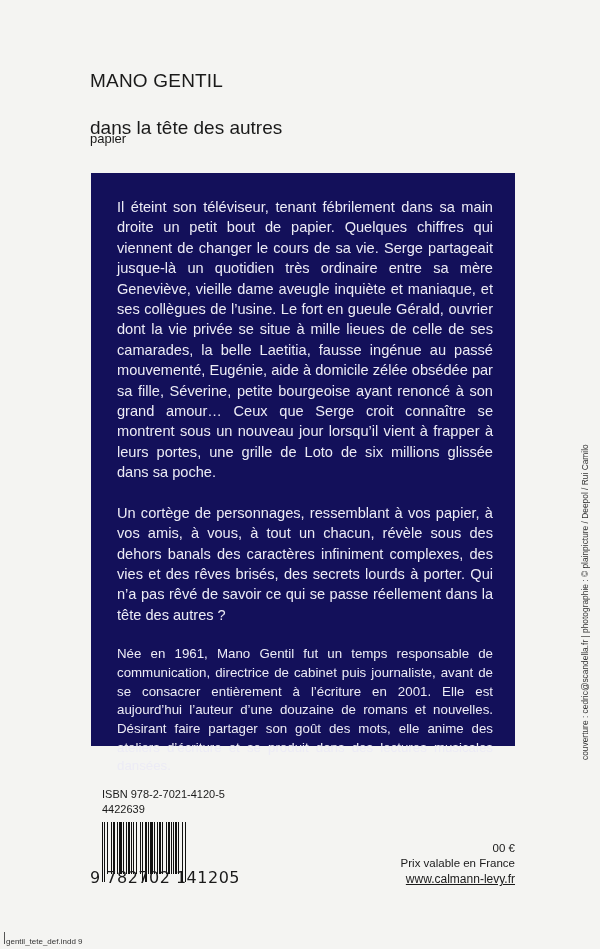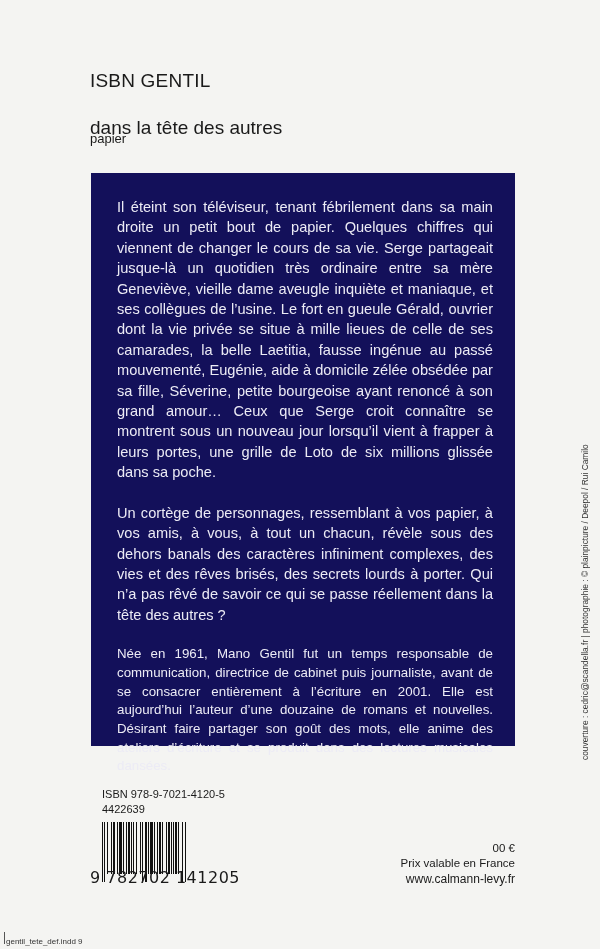--- a/index.html
+++ b/index.html
@@ -21,43 +21,43 @@
     .para { font-size: 14.6px; line-height: 20.4px; margin: 0; text-align: justify; }
     .para + .para { margin-top: 20px; }
     .bio { margin-top: 38px; font-size: 13.3px; line-height: 18.7px; text-align: justify; }
     .isbn { position: absolute; left: 102px; top: 787px; font-size: 11px; line-height: 15px; }
     .barcode { position: absolute; left: 102px; top: 822px; width: 124px; height: 60px; display: flex; align-items: flex-start; }
     .bar { background: #111; height: 52px; }
     .bar.long { height: 60px; }
     .barcode-digits { position: absolute; left: 90px; top: 868px; font-size: 16px; letter-spacing: 0.5px; font-family: "DejaVu Sans", sans-serif; }
     .price { position: absolute; right: 85px; top: 842px; font-size: 11.5px; }
     .validity { position: absolute; right: 85px; top: 857px; font-size: 11.5px; text-align: right; margin-left: 20px; }
-    .url { position: absolute; right: 85px; top: 872px; font-size: 12px; text-align: center; }
+    .url { position: absolute; right: 85px; top: 872px; font-size: 12px; text-align: center; text-decoration: underline; }
     .credits {
       position: absolute; left: 580px; top: 760px; transform-origin: 0 0; transform: rotate(-90deg);
       font-size: 8.4px; white-space: nowrap; color: #333;
     }
     .slug { position: absolute; left: 6px; top: 937px; font-size: 8px; color: #333; }
     .slug-mark { position: absolute; left: 4px; top: 932px; width: 1px; height: 12px; background: #555; }
   </style>
 </head>
 <body>
 
-<div class="author">ISBN GENTIL</div>
+<div class="author">MANO GENTIL</div>
 <div class="title">dans la tête des autres</div>
 <div class="genre">papier</div>
 
 <div class="panel">
   <p class="para">Il éteint son téléviseur, tenant fébrilement dans sa main droite un petit bout de papier. Quelques chiffres qui viennent de changer le cours de sa vie. Serge partageait jusque-là un quotidien très ordinaire entre sa mère Geneviève, vieille dame aveugle inquiète et maniaque, et ses collègues de l’usine. Le fort en gueule Gérald, ouvrier dont la vie privée se situe à mille lieues de celle de ses camarades, la belle Laetitia, fausse ingénue au passé mouvementé, Eugénie, aide à domicile zélée obsédée par sa fille, Séverine, petite bourgeoise ayant renoncé à son grand amour… Ceux que Serge croit connaître se montrent sous un nouveau jour lorsqu’il vient à frapper à leurs portes, une grille de Loto de six millions glissée dans sa poche.</p>
   <p class="para">Un cortège de personnages, ressemblant à vos papier, à vos amis, à vous, à tout un chacun, révèle sous des dehors banals des caractères infiniment complexes, des vies et des rêves brisés, des secrets lourds à porter. Qui n’a pas rêvé de savoir ce qui se passe réellement dans la tête des autres ?</p>
   <p class="para bio">Née en 1961, Mano Gentil fut un temps responsable de communication, directrice de cabinet puis journaliste, avant de se consacrer entièrement à l’écriture en 2001. Elle est aujourd’hui l’auteur d’une douzaine de romans et nouvelles. Désirant faire partager son goût des mots, elle anime des ateliers d’écriture et se produit dans des lectures musicales dansées.</p>
 </div>
 
 <div class="isbn">
-  <div>ISBN 978-9-7021-4120-5</div>
+  <div>ISBN 978-2-7021-4120-5</div>
   <div>4422639</div>
 </div>
 
 <div class="barcode" id="barcode">
     <div class="bar long" style="width: 1px;"></div>
     <div style="width: 1px;"></div>
     <div class="bar long" style="width: 1px;"></div>
     <div style="width: 2px;"></div>
     <div class="bar" style="width: 1px;"></div>
     <div style="width: 3px;"></div>

